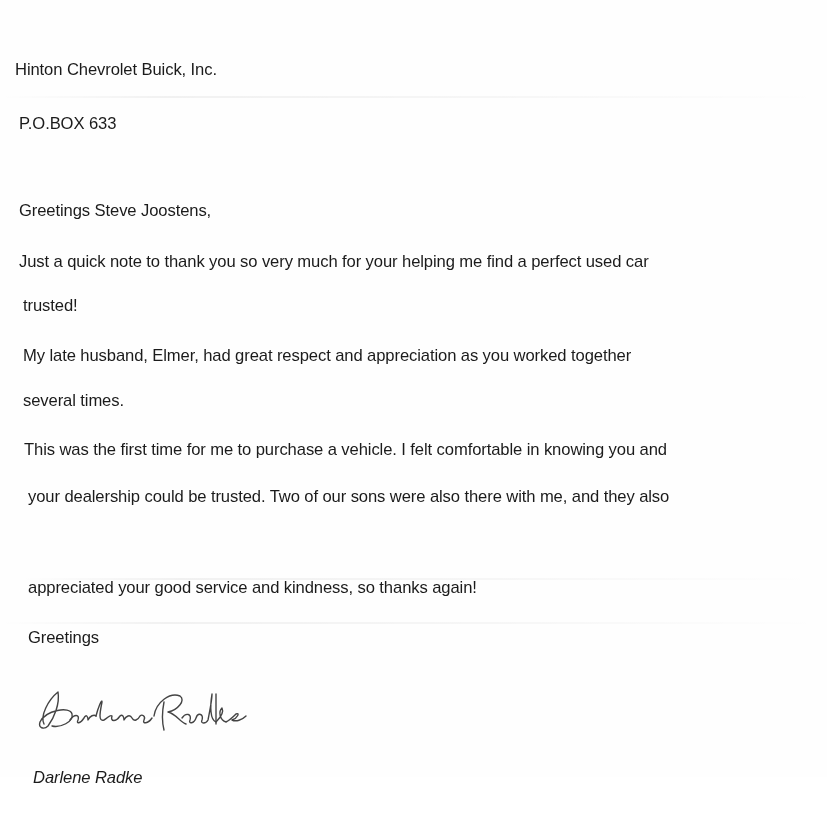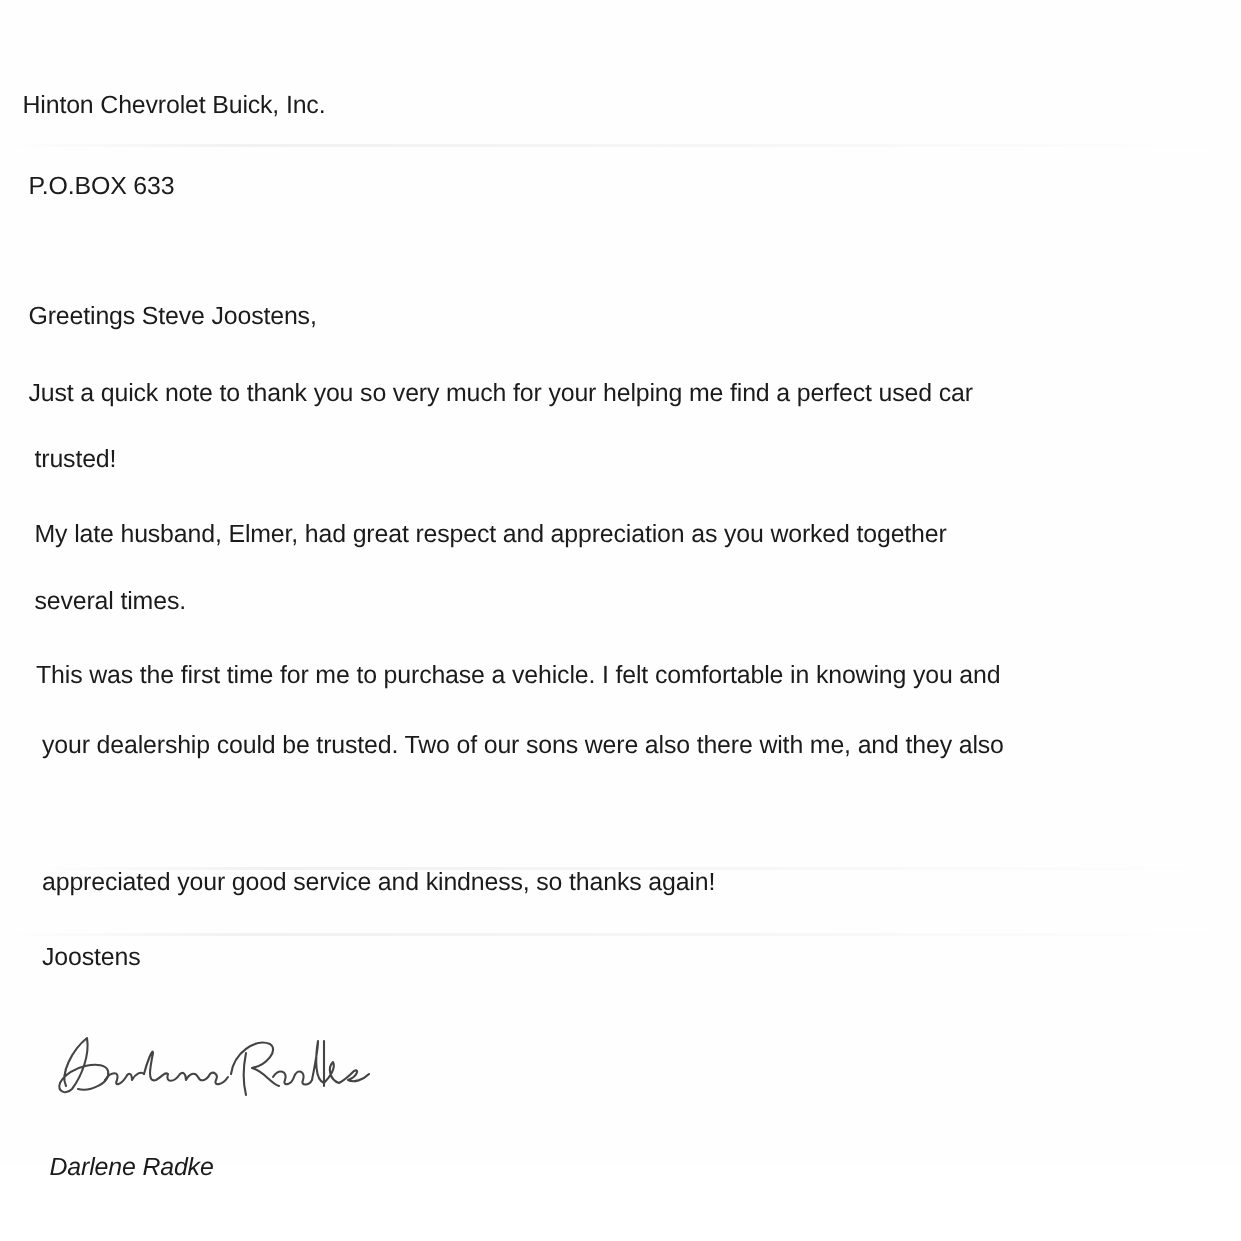--- a/index.html
+++ b/index.html
@@ -38,21 +38,21 @@
   <div class="line" style="left:19px;top:252px;">Just a quick note to thank you so very much for your helping me find a perfect used car</div>
 
   <div class="line" style="left:19px;top:201px;">Greetings Steve Joostens,</div>
   <div class="line" style="left:23px;top:296px;">trusted!</div>
   <div class="line" style="left:23px;top:346px;">My late husband, Elmer, had great respect and appreciation as you worked together</div>
   <div class="line" style="left:23px;top:391px;">several times.</div>
   <div class="line" style="left:28px;top:487px;">your dealership could be trusted.   Two of our sons were also there with me, and they also</div>
   <div class="line" style="left:24px;top:440px;">This was the first time for me to purchase a vehicle.  I felt comfortable in knowing you and</div>
   <div class="line" style="left:28px;top:535px;margin-top:43px;">appreciated your good service and kindness, so thanks again!</div>
 
-  <div class="line" style="left:28px;top:628px;">Joostens</div>
+  <div class="line" style="left:28px;top:628px;">Greetings</div>
 
   <div class="signature">
     <svg viewBox="0 0 220 60" fill="none" stroke="#444" stroke-width="1.4" stroke-linecap="round" stroke-linejoin="round">
 
       <path d="M14 44 C 10 36, 18 20, 28 12 C 30 24, 24 38, 18 46 C 14 50, 8 48, 10 42 C 16 30, 40 26, 42 34 C 44 42, 30 48, 22 46"></path>
 
       <path d="M40 40 C 44 34, 50 34, 48 40 C 46 44, 50 44, 54 38 C 56 34, 58 36, 58 40 C 60 36, 64 34, 66 36"></path>
       <path d="M66 36 C 68 28, 72 18, 72 22 C 70 32, 68 42, 74 40 C 78 38, 80 34, 82 36 C 80 42, 86 42, 90 36 C 92 34, 94 36, 94 40 C 96 36, 100 34, 102 38 C 104 42, 108 40, 110 36 C 112 34, 116 36, 114 40 C 112 44, 118 44, 122 38"></path>
 
       <path d="M124 36 C 126 22, 140 12, 150 16 C 156 20, 148 30, 138 32 C 146 34, 150 42, 156 44"></path>

